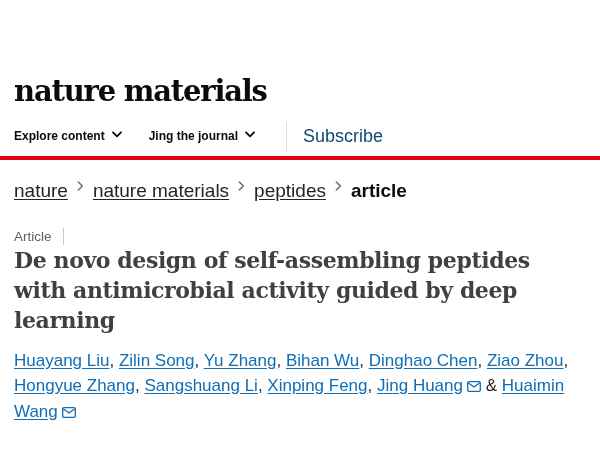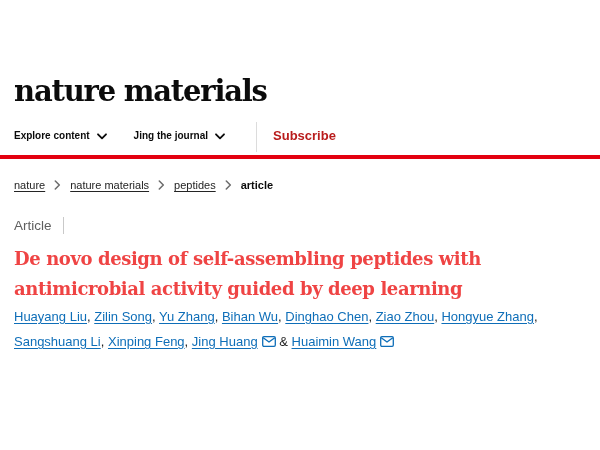--- a/index.html
+++ b/index.html
@@ -20,55 +20,54 @@
   }
 
   .nav {
     display: flex;
     align-items: center;
     margin-top: 18px;
     padding-bottom: 9px;
   }
   .nav-item {
     display: inline-flex;
-    align-items: center;
     gap: 7px;
-    font-size: 10px;
+    font-size: 12px;
     font-weight: 700;
     color: #0b0b0b;
     text-decoration: none;
     margin-right: 27px;
     cursor: pointer;
     white-space: nowrap;
   }
   .nav-item .chev { display: inline-flex; margin-top: 2px; }
   .nav-divider {
     width: 1px;
     height: 30px;
     background: #dcdcdc;
     margin: -4px 16px -6px 4px;
   }
   .subscribe {
-    font-size: 13px;
-    font-weight: 700;
-    color: #b91c1c;
+    font-size: 18px;
+    font-weight: 400;
+    color: #0c4a6e;
     text-decoration: none;
     cursor: pointer;
     white-space: nowrap;
   }
 
   .red-rule { width: 600px; height: 4px; }
 
   .content { padding: 0 14px; }
 
   .breadcrumb {
     display: flex;
-    align-items: center;
+    align-items: flex-start;
     margin-top: 20px;
-    font-size: 11px;
+    font-size: 19px;
     color: #242424;
   }
   .crumb-link {
     color: #242424;
     text-decoration: underline;
     text-underline-offset: 2px;
     cursor: pointer;
     white-space: nowrap;
   }
   .crumb-sep { display: inline-flex; margin: 1px 9px 0 9px; }
@@ -84,30 +83,30 @@
   .meta-divider {
     width: 1px;
     height: 17px;
     background: #c9c9c9;
     margin: 0 11px;
   }
 
   .title {
     font-family: "DejaVu Serif", serif;
     font-weight: 700;
-    font-size: 18px;
+    font-size: 22px;
     line-height: 30px;
     letter-spacing: -0.4px;
-    color: #ef4444;
+    color: #404040;
     max-width: 562px;
-    margin-top: 10px;
   }
 
   .authors {
-    font-size: 13px;
+    margin-top: 13px;
+    font-size: 17px;
     line-height: 25px;
     color: #222;
     max-width: 578px;
   }
   .author-link {
     color: #0e6eb8;
     text-decoration: underline;
     text-underline-offset: 2px;
     cursor: pointer;
   }

